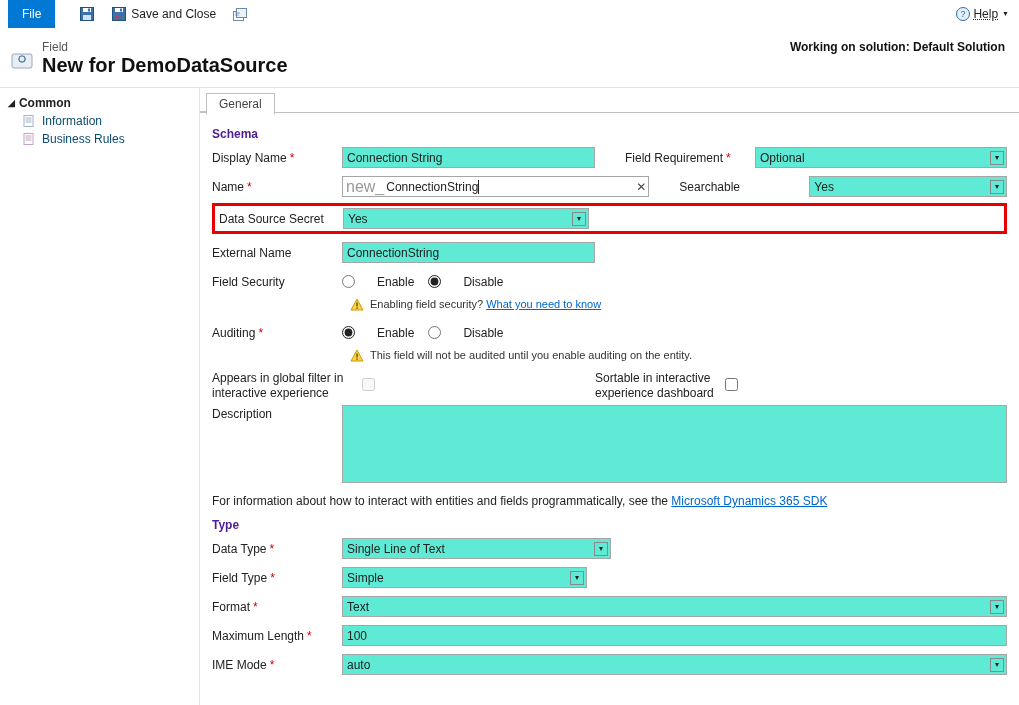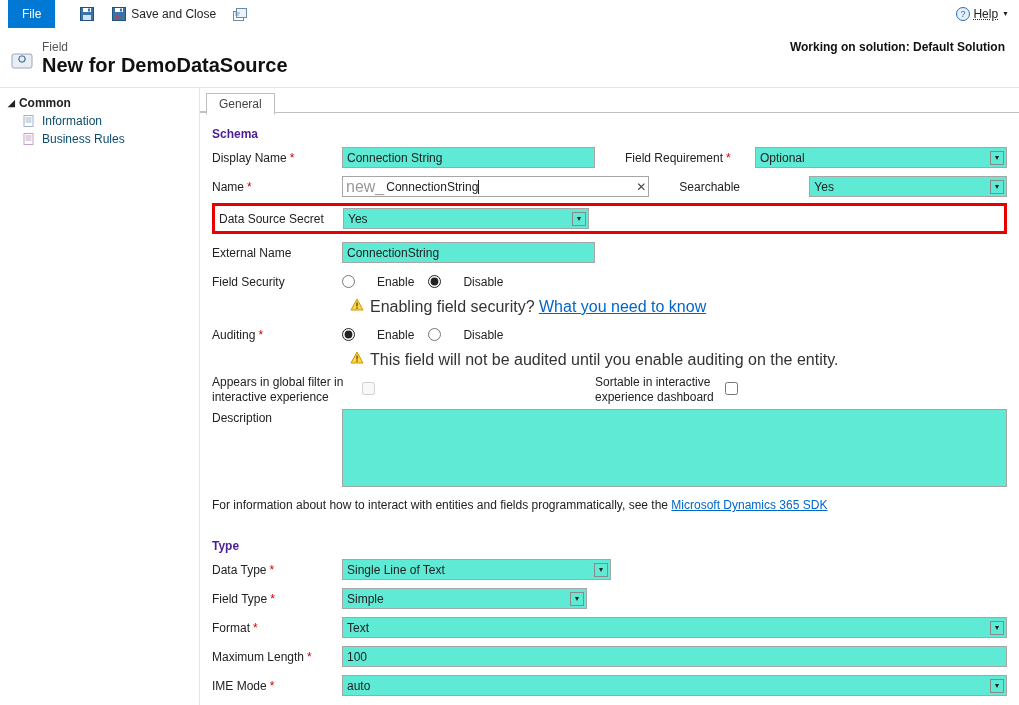--- a/index.html
+++ b/index.html
@@ -62,21 +62,21 @@
 
   .highlight-box { border:3px solid #e60000; padding:2px 4px; display:flex; }
   .highlight-box .lbl { width:124px; }
   .highlight-box .ctrl { flex:0 0 246px; }
 
   .radios { display:flex; align-items:center; gap:14px; }
   .radio { display:flex; align-items:center; gap:22px; font-size:12px; }
   input[type=radio] { accent-color:#222; margin:0; }
   input[type=checkbox] { accent-color:#222; margin:0; width:13px; height:13px; }
 
-  .note-row { display:flex; align-items:flex-end; gap:6px; padding-left:138px; font-size:16px; color:#333; margin:2px 0 6px 0; }
+  .note-row { display:flex; align-items:flex-start; gap:6px; padding-left:138px; font-size:11px; color:#333; margin:2px 0 6px 0; }
   a.link { color:#0066cc; text-decoration:underline; }
 
 </style>
 </head>
 <body>
 
 <div class="cmdbar">
   <div class="file-btn">File</div>
 
   <div style="width:16px"></div>
@@ -335,21 +335,21 @@
           </div>
         <div class="ctrl-wide">
           <textarea class="ta" style=""></textarea>
         </div>
       </div>
 
       <div style="font-size:12px; margin-top:8px;">
         <span>For information about how to interact with entities and fields programmatically, see the </span><a href="#" class="link">Microsoft Dynamics 365 SDK</a>
       </div>
 
-      <div class="section-title" style="margin-top:27px;">Type</div>
+      <div class="section-title" style="margin-top:10px;">Type</div>
 
       <div class="row">
         <div class="lbl">
             <span>Data Type</span>
             <span class="req">*</span>
           </div>
         <div class="ctrl" style="flex:0 0 269px;">
           <div class="fake-combo">
             <span>Single Line of Text</span>
             <span class="combo-arrow">▾</span>

